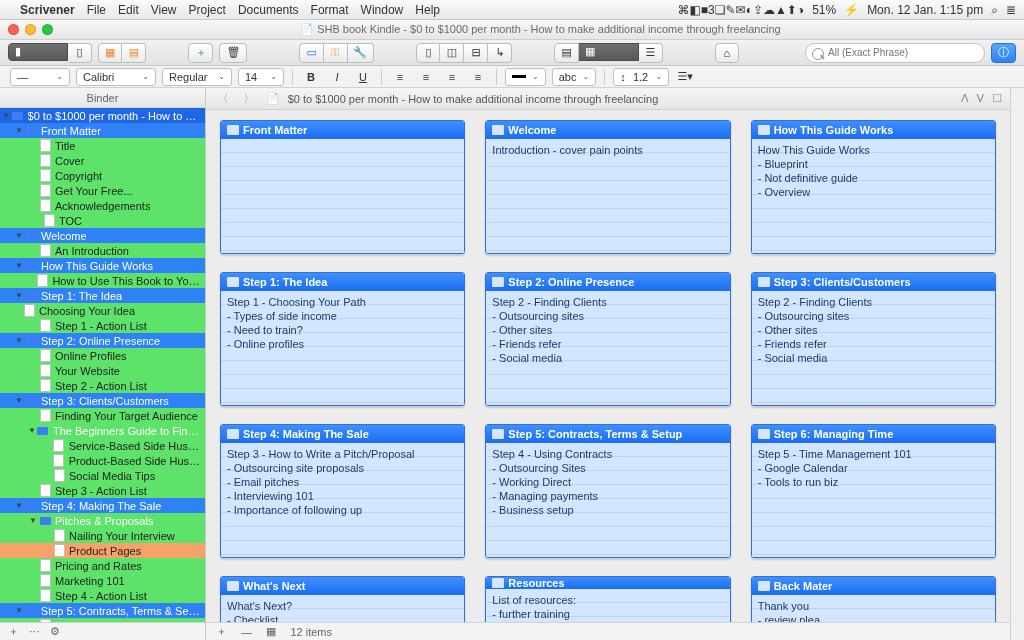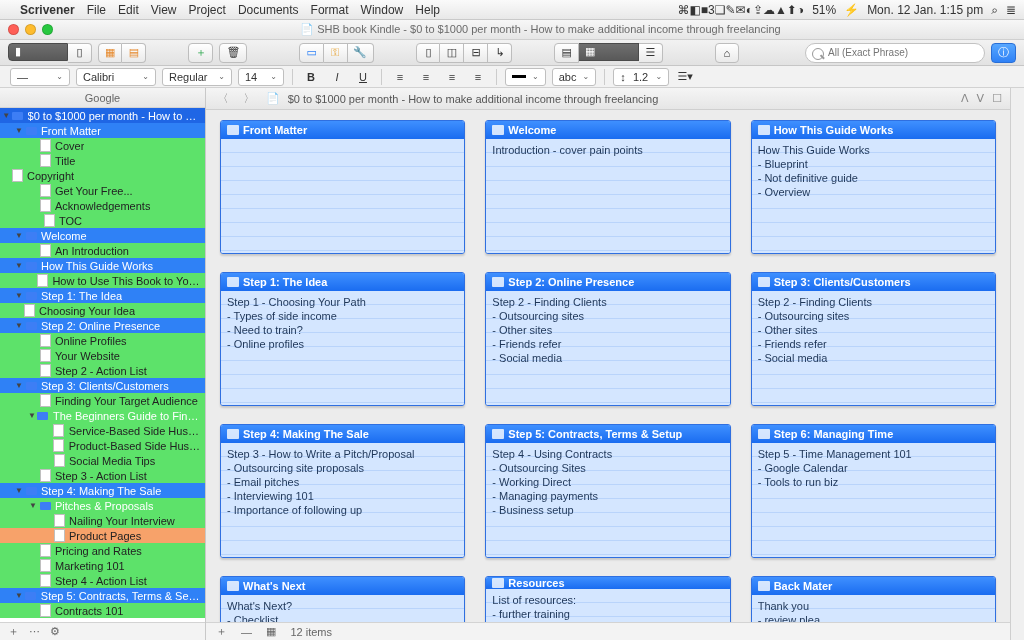--- a/index.html
+++ b/index.html
@@ -190,45 +190,45 @@
       <span>↕</span>
       <span>1.2</span>
       <span class="chev">⌄</span>
     </div>
   <div class="fmtbtn">☰▾</div>
 </div>
 
 <div class="workspace">
 
   <div class="binder-col">
-    <div class="binder-head">Google</div>
+    <div class="binder-head">Binder</div>
     <div class="binder" id="binder">
         <div class="row c-root" style="padding-left: 2px;">
           <span class="tw">▼</span>
           <span class="ic fold"></span>
           <span style="overflow:hidden;text-overflow:ellipsis">$0 to $1000 per month - How to make a...</span>
         </div>
         <div class="row c-blue folder" style="padding-left: 14px;">
           <span class="tw">▼</span>
           <span class="ic fold"></span>
           <span style="overflow:hidden;text-overflow:ellipsis">Front Matter</span>
         </div>
         <div class="row c-green" style="padding-left: 28px;">
           <span class="tw"></span>
           <span class="ic doc"></span>
+          <span style="overflow:hidden;text-overflow:ellipsis">Title</span>
+        </div>
+        <div class="row c-green" style="padding-left: 28px;">
+          <span class="tw"></span>
+          <span class="ic doc"></span>
           <span style="overflow:hidden;text-overflow:ellipsis">Cover</span>
         </div>
         <div class="row c-green" style="padding-left: 28px;">
           <span class="tw"></span>
           <span class="ic doc"></span>
-          <span style="overflow:hidden;text-overflow:ellipsis">Title</span>
-        </div>
-        <div class="row c-green" style="">
-          <span class="tw"></span>
-          <span class="ic doc"></span>
           <span style="overflow:hidden;text-overflow:ellipsis">Copyright</span>
         </div>
         <div class="row c-green" style="padding-left: 28px;">
           <span class="tw"></span>
           <span class="ic doc"></span>
           <span style="overflow:hidden;text-overflow:ellipsis">Get Your Free...</span>
         </div>
         <div class="row c-green" style="padding-left: 28px;">
           <span class="tw"></span>
           <span class="ic doc"></span>
@@ -261,20 +261,25 @@
         </div>
         <div class="row c-blue folder" style="padding-left: 14px;">
           <span class="tw">▼</span>
           <span class="ic fold"></span>
           <span style="overflow:hidden;text-overflow:ellipsis">Step 1: The Idea</span>
         </div>
         <div class="row c-green" style="padding-left: 12px;">
           <span class="tw"></span>
           <span class="ic doc"></span>
           <span style="overflow:hidden;text-overflow:ellipsis">Choosing Your Idea</span>
+        </div>
+        <div class="row c-green" style="padding-left: 28px;">
+          <span class="tw"></span>
+          <span class="ic doc"></span>
+          <span style="overflow:hidden;text-overflow:ellipsis">Step 1 - Action List</span>
         </div>
         <div class="row c-blue folder" style="padding-left: 14px;">
           <span class="tw">▼</span>
           <span class="ic fold"></span>
           <span style="overflow:hidden;text-overflow:ellipsis">Step 2: Online Presence</span>
         </div>
         <div class="row c-green" style="padding-left: 28px;">
           <span class="tw"></span>
           <span class="ic doc"></span>
           <span style="overflow:hidden;text-overflow:ellipsis">Online Profiles</span>

